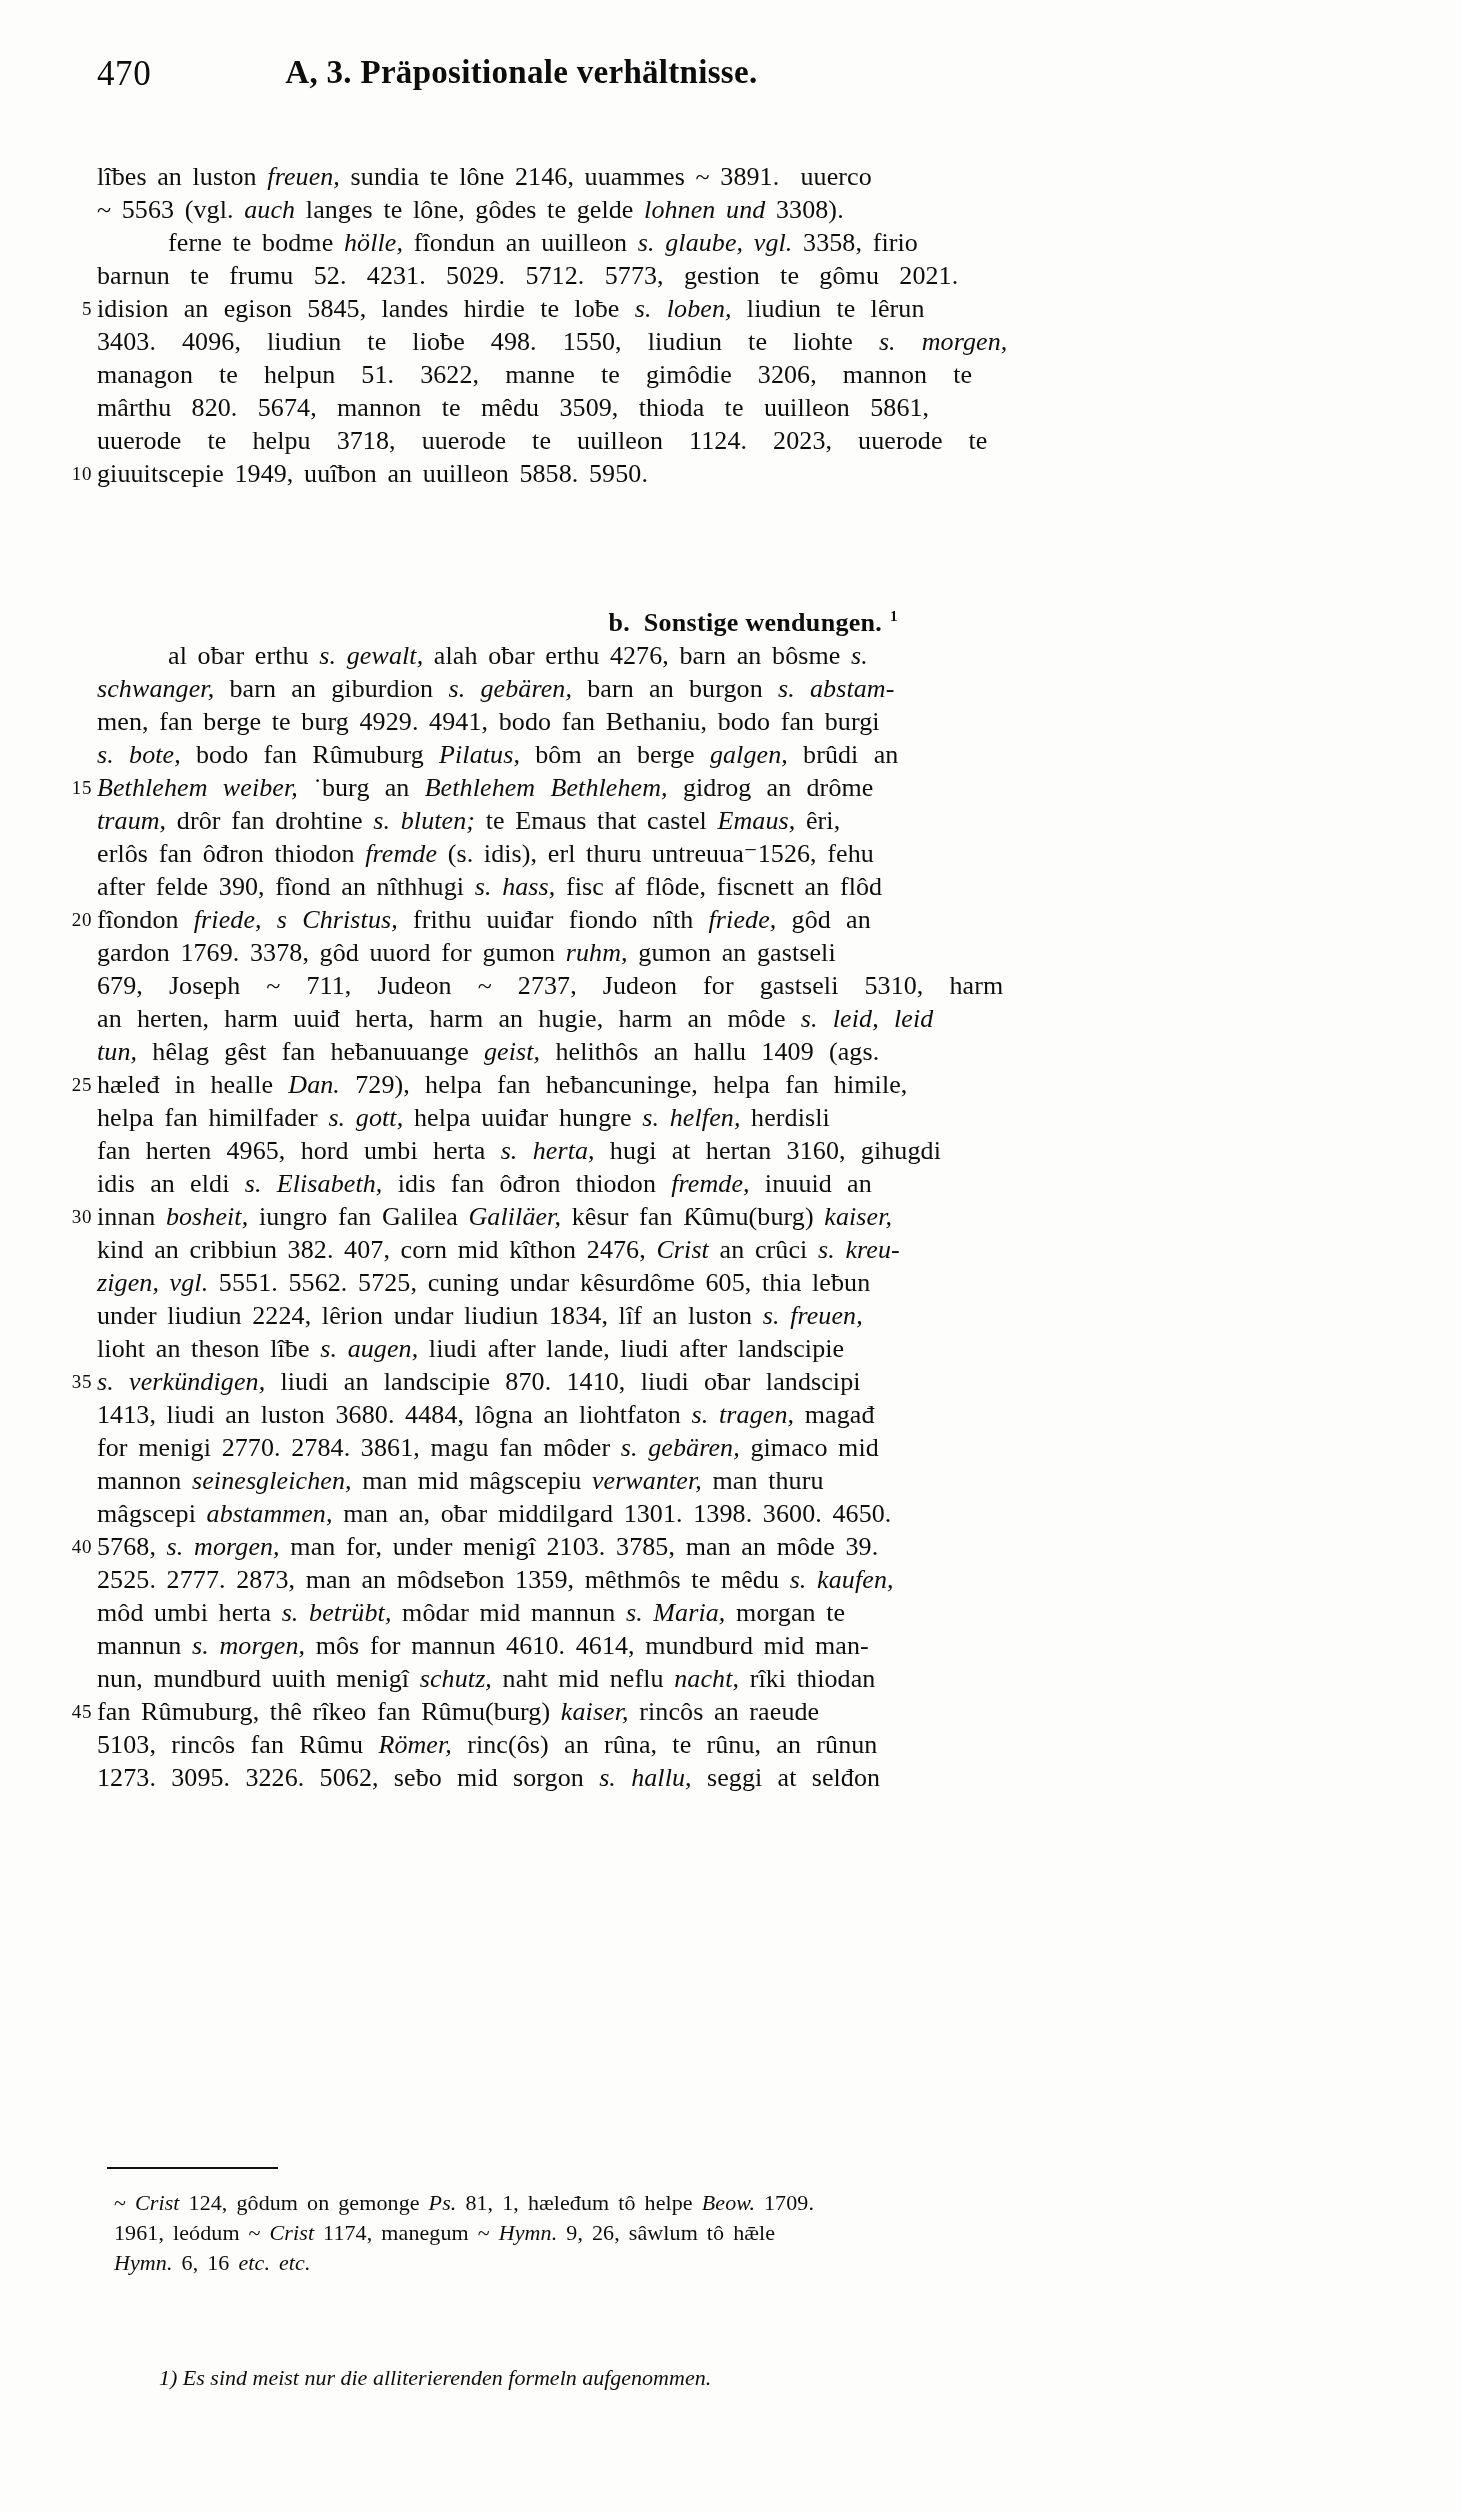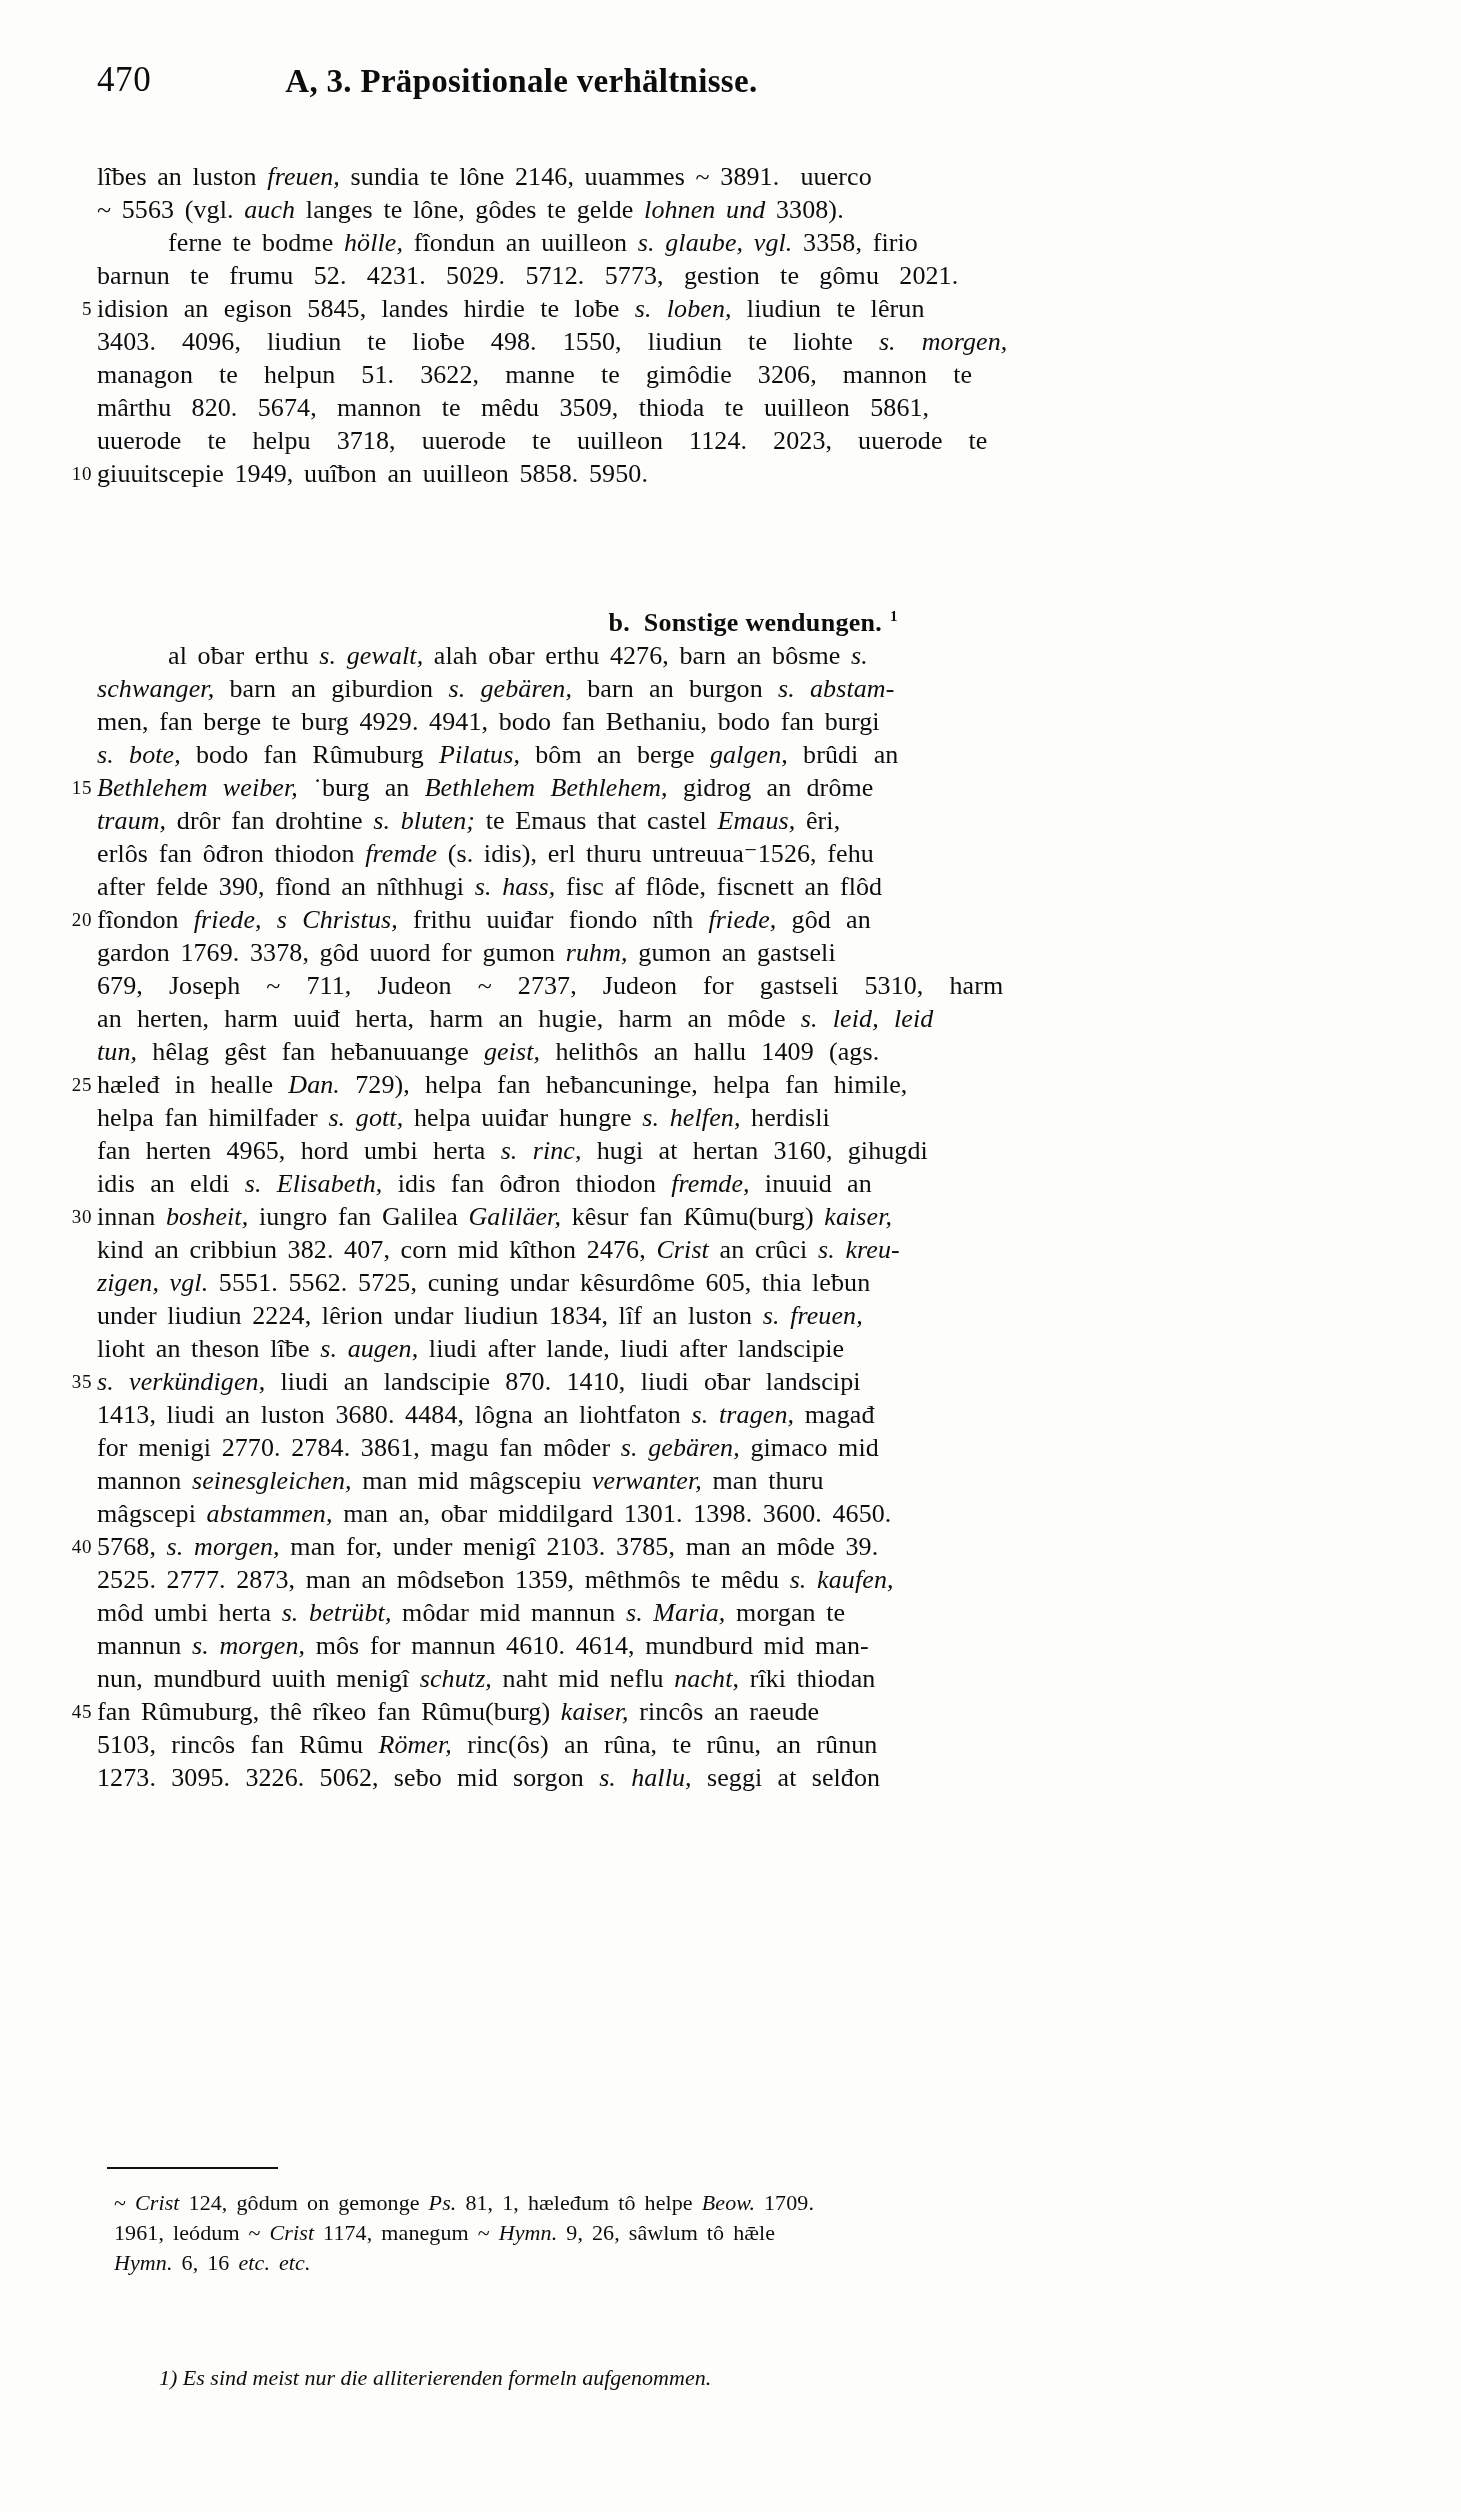--- a/index.html
+++ b/index.html
@@ -25,21 +25,21 @@
   }
 
   
   .running-head {
     position: absolute;
     left: 97px;
     top: 54px;
     width: 1279px;
     height: 46px;
     display: flex;
-    align-items: flex-end;
+    align-items: flex-start;
   }
   .folio {
     font-size: 35px;
     letter-spacing: 0.6px;
     font-weight: 400;
     white-space: pre;
   }
   .head-title {
     font-size: 33px;
     font-weight: bold;
@@ -176,21 +176,21 @@
       <div class="tline"><span class="txt just-w1"><i>traum,</i> drôr fan drohtine <i>s.</i> <i>bluten;</i> te Emaus that castel <i>Emaus,</i> êri,</span></div>
       <div class="tline"><span class="txt just-w1">erlôs fan ôđron thiodon <i>fremde</i> (s. idis), erl thuru untreuua⁻1526, fehu</span></div>
       <div class="tline"><span class="txt just-w1">after felde 390, fîond an nîthhugi <i>s.</i> <i>hass,</i> fisc af flôde, fiscnett an flôd</span></div>
       <div class="tline"><span class="lnum">20</span><span class="txt just-w2">fîondon <i>friede,</i> <i>s</i> <i>Christus,</i> frithu uuiđar fiondo nîth <i>friede,</i> gôd an</span></div>
       <div class="tline"><span class="txt just-w1">gardon 1769. 3378, gôd uuord for gumon <i>ruhm,</i> gumon an gastseli</span></div>
       <div class="tline"><span class="txt just-w4">679, Joseph ~ 711, Judeon ~ 2737, Judeon for gastseli 5310, harm</span></div>
       <div class="tline"><span class="txt just-w2">an herten, harm uuiđ herta, harm an hugie, harm an môde <i>s.</i> <i>leid,</i> <i>leid</i></span></div>
       <div class="tline"><span class="txt just-w2"><i>tun,</i> hêlag gêst fan heƀanuuange <i>geist,</i> helithôs an hallu 1409 (ags.</span></div>
       <div class="tline"><span class="lnum">25</span><span class="txt just-w2">hæleđ in healle <i>Dan.</i> 729), helpa fan heƀancuninge, helpa fan himile,</span></div>
       <div class="tline"><span class="txt just-w1">helpa fan himilfader <i>s.</i> <i>gott,</i> helpa uuiđar hungre <i>s.</i> <i>helfen,</i> herdisli</span></div>
-      <div class="tline"><span class="txt just-w2">fan herten 4965, hord umbi herta <i>s.</i> <i>rinc,</i> hugi at hertan 3160, gihugdi</span></div>
+      <div class="tline"><span class="txt just-w2">fan herten 4965, hord umbi herta <i>s.</i> <i>herta,</i> hugi at hertan 3160, gihugdi</span></div>
       <div class="tline"><span class="txt just-w2">idis an eldi <i>s.</i> <i>Elisabeth,</i> idis fan ôđron thiodon <i>fremde,</i> inuuid an</span></div>
       <div class="tline"><span class="lnum">30</span><span class="txt just-w1">innan <i>bosheit,</i> iungro fan Galilea <i>Galiläer,</i> kêsur fan Ƙûmu(burg) <i>kaiser,</i></span></div>
       <div class="tline"><span class="txt just-w1">kind an cribbiun 382. 407, corn mid kîthon 2476, <i>Crist</i> an crûci <i>s.</i> <i>kreu-</i></span></div>
       <div class="tline"><span class="txt just-w1"><i>zigen,</i> <i>vgl.</i> 5551. 5562. 5725, cuning undar kêsurdôme 605, thia leƀun</span></div>
       <div class="tline"><span class="txt just-w1">under liudiun 2224, lêrion undar liudiun 1834, lîf an luston <i>s.</i> <i>freuen,</i></span></div>
       <div class="tline"><span class="txt just-w1">lioht an theson lîƀe <i>s.</i> <i>augen,</i> liudi after lande, liudi after landscipie</span></div>
       <div class="tline"><span class="lnum">35</span><span class="txt just-w2"><i>s.</i> <i>verkündigen,</i> liudi an landscipie 870. 1410, liudi oƀar landscipi</span></div>
       <div class="tline"><span class="txt just-w1">1413, liudi an luston 3680. 4484, lôgna an liohtfaton <i>s.</i> <i>tragen,</i> magađ</span></div>
       <div class="tline"><span class="txt just-w1">for menigi 2770. 2784. 3861, magu fan môder <i>s.</i> <i>gebären,</i> gimaco mid</span></div>
       <div class="tline"><span class="txt just-w1">mannon <i>seinesgleichen,</i> man mid mâgscepiu <i>verwanter,</i> man thuru</span></div>

